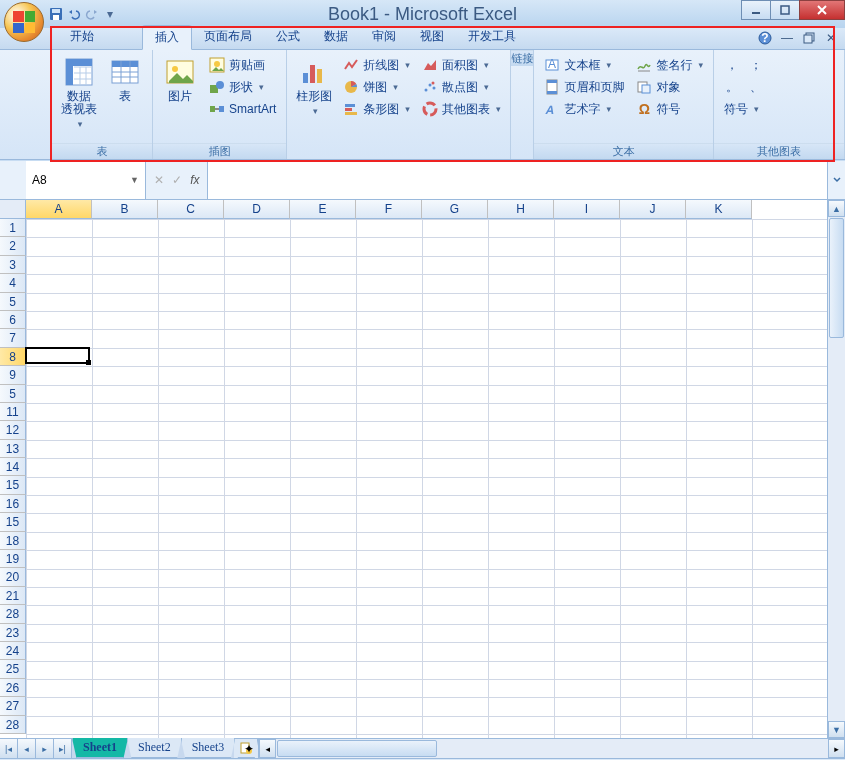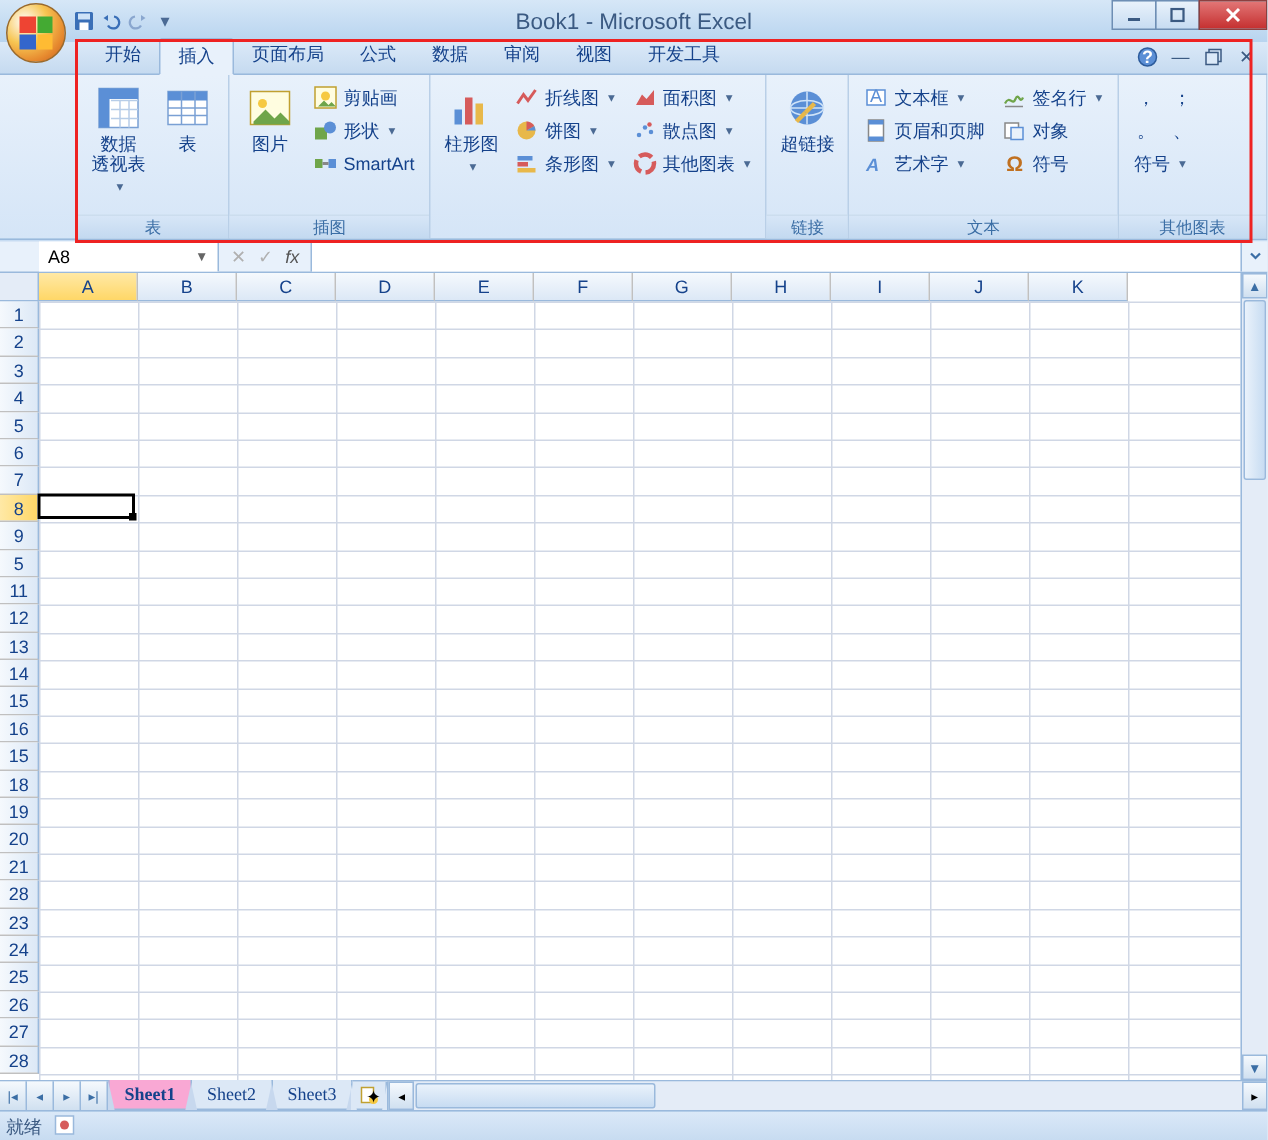--- a/index.html
+++ b/index.html
@@ -2,57 +2,57 @@
 <html><head>
 <meta charset="utf-8">
 <style>
 * { margin: 0; padding: 0; box-sizing: border-box; font-family: "Microsoft YaHei", SimSun, sans-serif; font-size: 12px; }
 body { width: 845px; height: 760px; background: #bdd7f0; overflow: hidden; }
 
 
 .titlebar { height: 28px; background: linear-gradient(#d6e7f7,#b8d4ef); display: flex; align-items: center; position: relative; }
 .qat { display: flex; gap: 2px; margin-left: 48px; align-items: center; }
 .qat .ico { width: 16px; height: 16px; display: flex; align-items: center; justify-content: center; }
-.title { position: absolute; left: 50%; transform: translateX(-50%); color: #3b5a82; font-size: 15px; }
+.title { position: absolute; left: 50%; transform: translateX(-50%); color: #3b5a82; font-size: 18px; }
 .winbtns { position: absolute; right: 0; top: 0; display: flex; }
 .winbtn { width: 30px; height: 20px; border: 1px solid #6e8eb4; background: linear-gradient(#e9f2fb,#c7dcf2); display: flex; align-items: center; justify-content: center; margin-left: -1px; }
 .winbtn.close { width: 46px; background: linear-gradient(#e27676,#c53030); color: #fff; border-color: #8b4040; }
 .winbtn svg, .winbtn span { pointer-events: none; }
 
 
 .officebtn { position: absolute; left: 4px; top: 2px; width: 40px; height: 40px; border-radius: 50%; background: radial-gradient(circle at 30% 30%, #fff, #f7c653 40%, #e78b2f 70%, #c0561e); border: 1px solid #9a6a2c; z-index: 10; display: flex; align-items: center; justify-content: center; }
 .officebtn-inner { width: 22px; height: 22px; display: grid; grid-template-columns: 1fr 1fr; grid-template-rows: 1fr 1fr; gap: 1px; }
 .officebtn-inner span:nth-child(1){background:#e43;}
 .officebtn-inner span:nth-child(2){background:#4a3;}
 .officebtn-inner span:nth-child(3){background:#36c;}
 .officebtn-inner span:nth-child(4){background:#fb3;}
 
 
 .tabstrip { height: 22px; background: linear-gradient(#dbe9f8,#c5daf0); display: flex; align-items: flex-end; padding-left: 58px; border-bottom: 1px solid #9ab9dc; position: relative; }
 .tab { padding: 3px 12px 3px; color: #15428b; cursor: default; }
-.tab.active { background: #e8f1fb; border: 1px solid #9ab9dc; border-bottom: 1px solid #e8f1fb; border-radius: 3px 3px 0 0; margin-bottom: -1px; }
+.tab.active { background: #e8f1fb; border: 1px solid #9ab9dc; border-bottom: 1px solid #e8f1fb; border-radius: 3px 3px 0 0; margin-bottom: -1px; margin-left: 36px; }
 .tabstrip-right { position: absolute; right: 6px; top: 2px; display: flex; gap: 6px; align-items: center; }
 .tabstrip-right .ico { width:16px; height:16px; display:flex; align-items:center; justify-content:center; color:#3b5a82; }
 
 
 .ribbon-wrap { position: relative; }
 .redbox { position:absolute; left:50px; right:10px; top:-24px; bottom:-2px; border:2px solid #e22; pointer-events:none; z-index:50; }
 .ribbon { height: 110px; background: linear-gradient(#e8f1fb,#d5e5f7); display: flex; border-bottom: 1px solid #9ab9dc; padding-left: 4px; }
 .group { border-right: 1px solid #b9cfe7; display: flex; flex-direction: column; }
 .group-body { flex: 1; display: flex; align-items: flex-start; padding: 4px 6px 0; gap: 4px; }
 .group-label { height: 16px; text-align: center; color: #3b6ea5; font-size: 11px; background: linear-gradient(#d7e6f7,#c3d9f0); border-top:1px solid #cde; position:relative; }
 .bigbtn { width: 42px; display: flex; flex-direction: column; align-items: center; gap: 2px; padding: 2px; color:#15428b; text-align:center; line-height:13px; }
 .bigbtn .ic { width: 32px; height: 32px; display:flex; align-items:center; justify-content:center; }
 .smallbtn { display: flex; align-items: center; gap: 4px; color:#15428b; padding: 2px 4px; height: 22px; white-space:nowrap; }
 .smallbtn .ic { width:16px; height:16px; display:flex; align-items:center; justify-content:center; }
 .col { display: flex; flex-direction: column; text-align: center; }
 .dd { font-size:9px; color:#4b6a94; margin-left:2px; }
 
 
-.namebox-row { height: 22px; background:#e8f1fb; border-top:1px solid #c7dcf2; border-bottom:1px solid #9ab9dc; display:flex; align-items:stretch; }
+.namebox-row { height: 40px; background:#e8f1fb; border-top:1px solid #c7dcf2; border-bottom:1px solid #9ab9dc; display:flex; align-items:stretch; }
 .namebox { width:120px; border-right:1px solid #9ab9dc; background:#fff; display:flex; align-items:center; padding:0 6px; justify-content:space-between; margin-left:26px; }
 .namebox .arrow{ font-size:9px; color:#666; }
 .fxzone { display:flex; align-items:center; border-right:1px solid #9ab9dc; padding:0 8px; gap:8px; }
 .fxzone .fx{ font-style:italic; color:#555; }
 .formula-input{ flex:1; background:#fff; }
 .fbar-expand{ width:18px; background:#e8f1fb; border-left:1px solid #9ab9dc; display:flex; align-items:center; justify-content:center; }
 
 
 .gridzone{ position:relative; height:538px; background:#fff; display:flex; }
 .corner{ width:26px; height:19px; background:#e4ecf7; border-right:1px solid #9ab9dc; border-bottom:1px solid #9ab9dc; position:absolute; left:0; top:0; }
@@ -71,21 +71,21 @@
 .vscroll .btn{ height:17px; background:linear-gradient(#f5f9fd,#d0e0f0); border:1px solid #9ab9dc; display:flex; align-items:center; justify-content:center; font-size:9px; color:#3b6ea5; }
 .vscroll .thumb{ position:absolute; top:18px; left:1px; right:1px; height:120px; background:linear-gradient(90deg,#eaf2fb,#c7dcf2); border:1px solid #9ab9dc; border-radius:2px; }
 .vscroll .btn.bot{ position:absolute; bottom:0; left:0; right:0; }
 
 
 .sheetbar{ height:20px; background:#dce8f6; border-top:1px solid #9ab9dc; display:flex; align-items:stretch; }
 .sheetnav{ display:flex; }
 .sheetnav .nbtn{ width:18px; border-right:1px solid #9ab9dc; background:linear-gradient(#f5f9fd,#d0e0f0); display:flex; align-items:center; justify-content:center; font-size:9px; color:#3b6ea5; }
 .sheettabs{ display:flex; align-items:flex-end; background:#c7d8ee; flex:0 0 auto; }
 .sheettab{ padding:2px 10px; background:#dce8f6; border:1px solid #9ab9dc; border-top:none; margin-right:-1px; clip-path: polygon(0 0, 100% 0, 92% 100%, 8% 100%); color:#15428b; font-family:Tahoma; }
-.sheettab.active{ background:#f9a8d4; font-weight:bold; }
+.sheettab.active{ background:#14b8a6; font-weight:bold; }
 .newsheet{ width:24px; background:#dce8f6; border:1px solid #9ab9dc; border-top:none; display:flex; align-items:center; justify-content:center; clip-path: polygon(0 0,100% 0,85% 100%,15% 100%); }
 .hscroll{ flex:1; display:flex; border-left:1px solid #9ab9dc; }
 .hscroll .btn{ width:17px; background:linear-gradient(#f5f9fd,#d0e0f0); border:1px solid #9ab9dc; display:flex; align-items:center; justify-content:center; font-size:9px; }
 .hscroll .track{ flex:1; background:#e4ecf7; position:relative; }
 .hscroll .thumb{ position:absolute; left:1px; top:1px; bottom:1px; width:160px; background:linear-gradient(#eaf2fb,#c7dcf2); border:1px solid #9ab9dc; border-radius:2px; }
 
 
 .statusbar{ height:22px; background:linear-gradient(#dbe9f8,#c5daf0); border-top:1px solid #9ab9dc; display:flex; align-items:center; padding:0 4px; color:#3b5a82; justify-content:space-between; }
 .statusbar .right{ display:flex; align-items:center; gap:6px; }
 .viewbtn{ width:20px; height:16px; border:1px solid #9ab9dc; background:#eaf2fb; display:flex; align-items:center; justify-content:center; }
@@ -337,34 +337,20 @@
                 </svg>
               </span>
               <span>其他图表</span>
               <span class="dd">▾</span>
             </div>
       </div>
     </div>
   </div>
 
   <div class="group">
-    <div class="group-body">
-      <div class="bigbtn">
-            <div class="ic">
-              <svg width="30" height="30">
-                <circle cx="15" cy="15" r="11" fill="#5b8fd6"></circle>
-                <ellipse cx="15" cy="15" rx="11" ry="5" fill="none" stroke="#cfe3f8"></ellipse>
-                <path d="M15 4v22M4 15h22" stroke="#cfe3f8"></path>
-                <path d="M8 24l6-6" stroke="#e8b84a" stroke-width="3"></path>
-                <path d="M14 18l6-6" stroke="#e8b84a" stroke-width="3"></path>
-              </svg>
-            </div>
-            <span>超链接</span>
-          </div>
-    </div>
     <div class="group-label">链接</div>
   </div>
 
   <div class="group">
     <div class="group-body">
       <div class="col">
         <div class="smallbtn">
               <span class="ic">
                 <svg width="16" height="16">
                   <rect x="2" y="3" width="12" height="10" fill="#fff" stroke="#5b8fd6"></rect>

